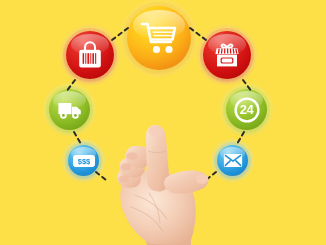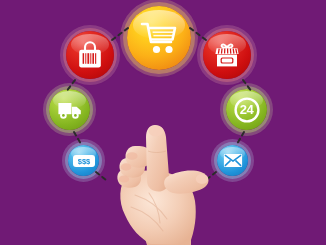--- a/index.html
+++ b/index.html
@@ -2,21 +2,21 @@
 <html><head>
 <meta charset="utf-8">
 <style>
   html,body{margin:0;padding:0;}
   body{
     width:326px;height:245px;
     background:#ffffff;
     font-family:"Liberation Sans", sans-serif;
     overflow:hidden;
   }
-  #stage{position:relative;width:326px;height:245px;background:#701a75;overflow:hidden;}
+  #stage{position:relative;width:326px;height:245px;background:#fde047;overflow:hidden;}
 
   
   .node{position:absolute;border-radius:50%;display:flex;align-items:center;justify-content:center;}
   .node .glyph{position:relative;width:100%;height:100%;display:flex;align-items:center;justify-content:center;}
 
   
   #n-cart{left:127px;top:6px;width:64px;height:64px;
     background:radial-gradient(circle at 38% 26%, #ffe14a 0%, #ffd21f 22%, #fcb017 55%, #f08a12 82%, #e0760d 100%);
     box-shadow:0 0 0 4px rgba(250,205,90,.35), 0 0 0 7px rgba(252,222,150,.22), 0 2px 6px rgba(170,110,20,.28);
   }

